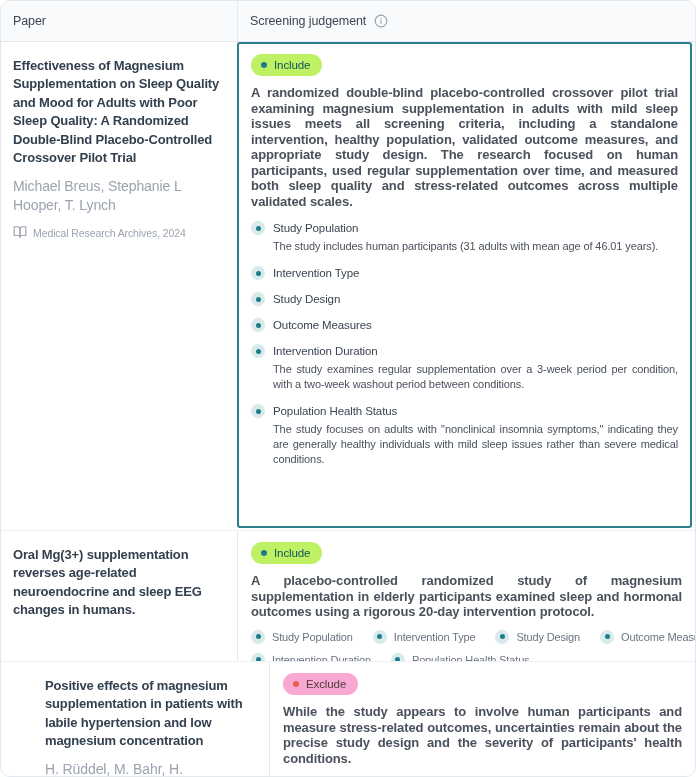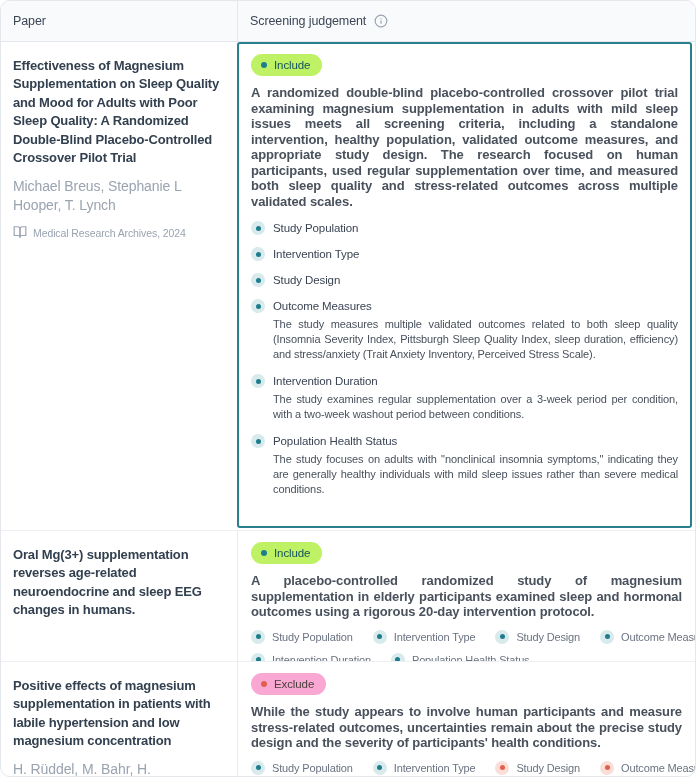--- a/index.html
+++ b/index.html
@@ -13,21 +13,21 @@
     height:41px; flex:none; display:grid; grid-template-columns:236px 1fr;
     background:#f9fafb; border-bottom:1px solid #e4e7ec;
   }
   .th { display:flex; align-items:center; padding:0 12px; font-size:12.5px; color:#3c4657; letter-spacing:-0.1px; }
   .th-judgement { border-left:1px solid #e4e7ec; gap:8px; }
   .info-icon svg { display:block; }
 
   .row { display:grid; grid-template-columns:236px 1fr; border-bottom:1px solid #edeff2; overflow:hidden; }
   .row-1 { height:489px; flex:none; }
   .row-2 { height:131px; flex:none; }
-  .row-3 { flex:1; border-bottom:none; }
+  .row-3 { flex:1; border-bottom:none;padding-left:32px; }
 
   .pcell { padding:13px 10px 10px 12px; overflow:hidden; }
   .ptitle { font-size:13px; font-weight:700; color:#33404f; line-height:1.42; letter-spacing:-0.15px; margin:2px 0 9px; }
   .pauthors { font-size:14px; color:#9aa3b0; line-height:1.4; letter-spacing:-0.1px; margin:0 0 9px; }
   .pjournal { display:flex; align-items:flex-end; gap:6px; font-size:10.5px; color:#9aa3b0; letter-spacing:-0.1px; }
   .pjournal svg { flex:none; display:block; }
 
   .jcell { border-left:1px solid #e7eaee; padding:11px 13px; overflow:hidden; }
   .jcell.selected { border:2px solid #2a7f8c; border-radius:3px; margin:0 3px 2px 0; padding:10px 12px; }
 
@@ -95,20 +95,21 @@
       </span>
       <p class="summary">A randomized double-blind placebo-controlled crossover pilot trial examining magnesium supplementation in adults with mild sleep issues meets all screening criteria, including a standalone intervention, healthy population, validated outcome measures, and appropriate study design. The research focused on human participants, used regular supplementation over time, and measured both sleep quality and stress-related outcomes across multiple validated scales.</p>
 
       <div class="criterion">
         <div class="crit-head">
           <span class="halo" data-status="include">
               <span class="dot"></span>
             </span>
           <span class="crit-name">Study Population</span>
         </div>
+        <p class="crit-desc">The study includes human participants (31 adults with mean age of 46.01 years).</p>
       </div>
       <div class="criterion">
         <div class="crit-head">
           <span class="halo" data-status="include">
               <span class="dot"></span>
             </span>
           <span class="crit-name">Intervention Type</span>
         </div>
       </div>
       <div class="criterion">
@@ -119,21 +120,20 @@
           <span class="crit-name">Study Design</span>
         </div>
       </div>
       <div class="criterion">
         <div class="crit-head">
           <span class="halo" data-status="include">
               <span class="dot"></span>
             </span>
           <span class="crit-name">Outcome Measures</span>
         </div>
-        <p class="crit-desc">The study measures multiple validated outcomes related to both sleep quality (Insomnia Severity Index, Pittsburgh Sleep Quality Index, sleep duration, efficiency) and stress/anxiety (Trait Anxiety Inventory, Perceived Stress Scale).</p>
       </div>
       <div class="criterion">
         <div class="crit-head">
           <span class="halo" data-status="include">
               <span class="dot"></span>
             </span>
           <span class="crit-name">Intervention Duration</span>
         </div>
         <p class="crit-desc">The study examines regular supplementation over a 3-week period per condition, with a two-week washout period between conditions.</p>
       </div>

